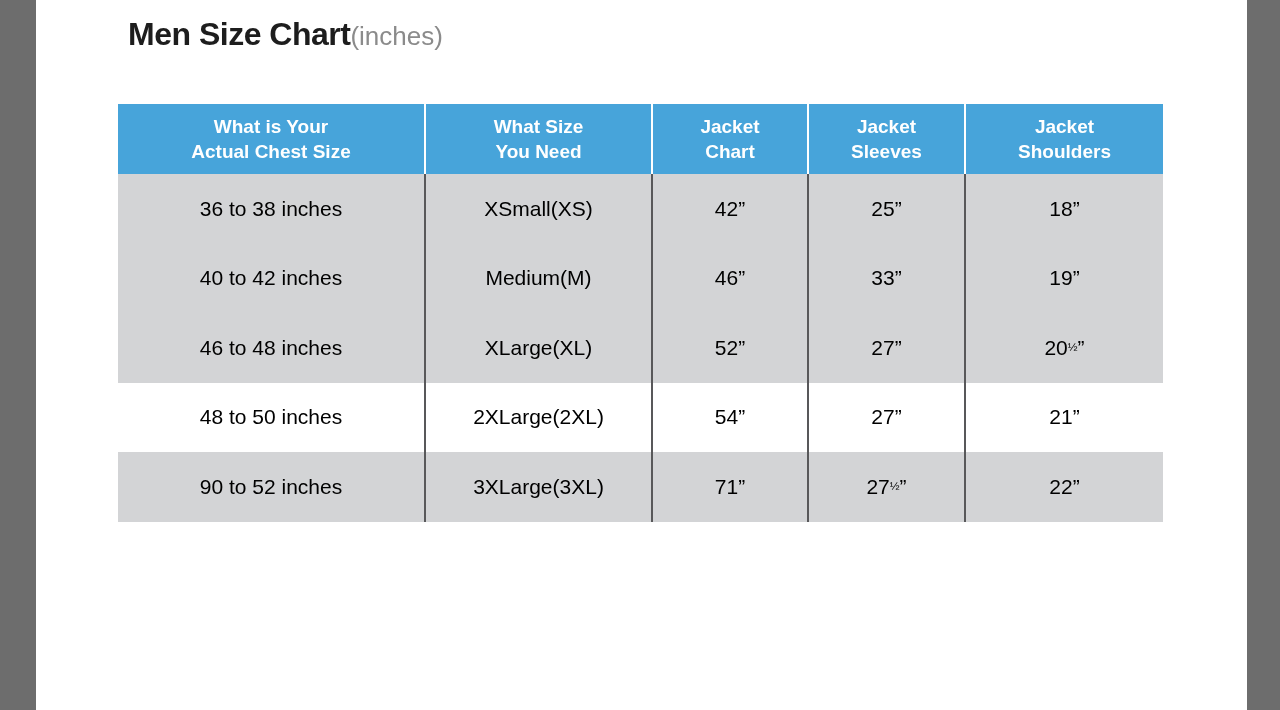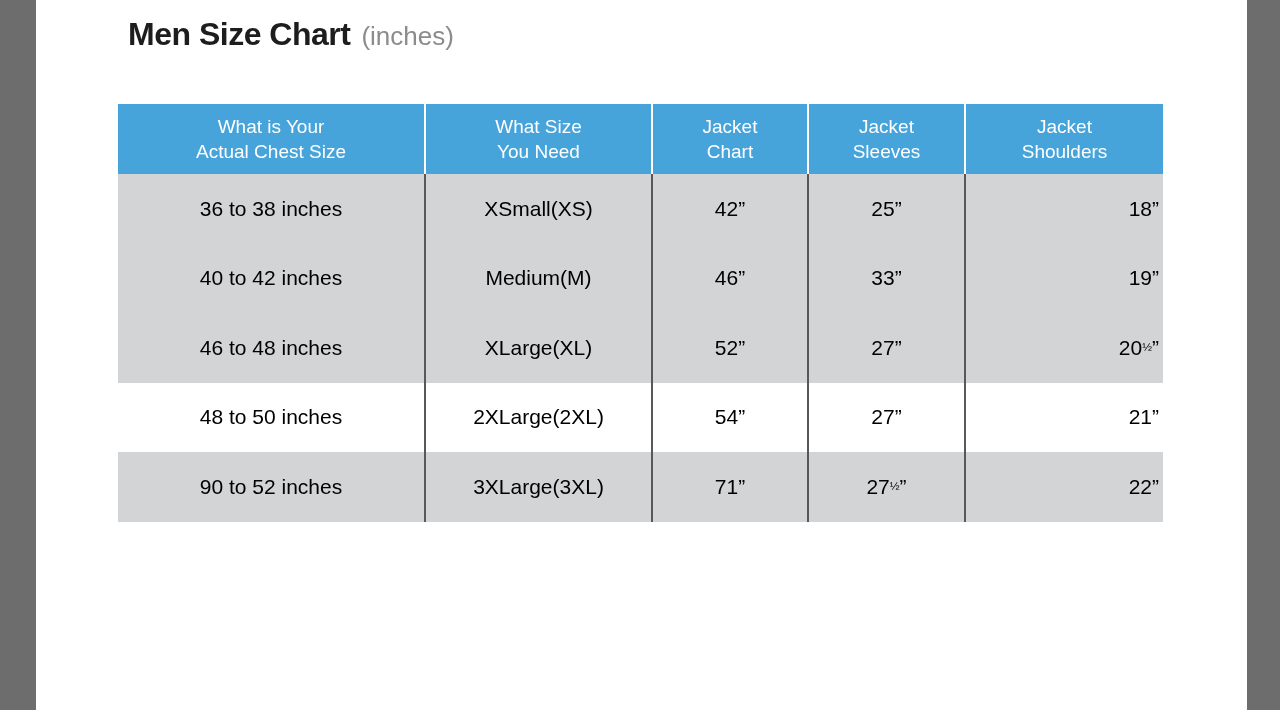--- a/index.html
+++ b/index.html
@@ -46,21 +46,20 @@
     font-size:32px;
     font-weight:bold;
     color:#1d1d1d;
     letter-spacing:-0.5px;
     line-height:1;
   }
   #title-sub {
     font-size:26px;
     font-weight:normal;
     color:#8b8b8b;
-    margin-left:11px;
     line-height:1;
   }
 
   
   #chart-table {
     position:absolute;
     left:82px;
     top:104px;
     width:1045px;
     border-collapse:collapse;
@@ -71,21 +70,21 @@
   #chart-table col.c1 { width:227px; }
   #chart-table col.c2 { width:156px; }
   #chart-table col.c3 { width:157px; }
   #chart-table col.c4 { width:198px; }
 
   
   thead th {
     background:#47a4da;
     color:#ffffff;
     font-size:19px;
-    font-weight:normal;
+    font-weight:bold;
     text-align:center;
     vertical-align:middle;
     height:70px;
     line-height:1.32;
     border-right:2px solid #ffffff;
     padding:0 4px;
   }
   thead th:last-child { border-right:none; }
   thead th .hl { display:block; }
 
@@ -93,21 +92,21 @@
   tbody td {
     height:69.5px;
     text-align:center;
     vertical-align:middle;
     font-size:21px;
     color:#000000;
     border-right:2px solid #58585a;
     padding:0 4px;
     white-space:nowrap;
   }
-  tbody td:last-child  { border-right:none;text-align:right; }
+  tbody td:last-child  { border-right:none; }
   tbody td:first-child { border-right:2px solid #58585a; }
 
   tbody tr.shade td { background:#d3d4d6; }
   tbody tr.plain td { background:#ffffff; }
 
   
   .frac {
     font-size:0.56em;
     vertical-align:0.30em;
     letter-spacing:0;

